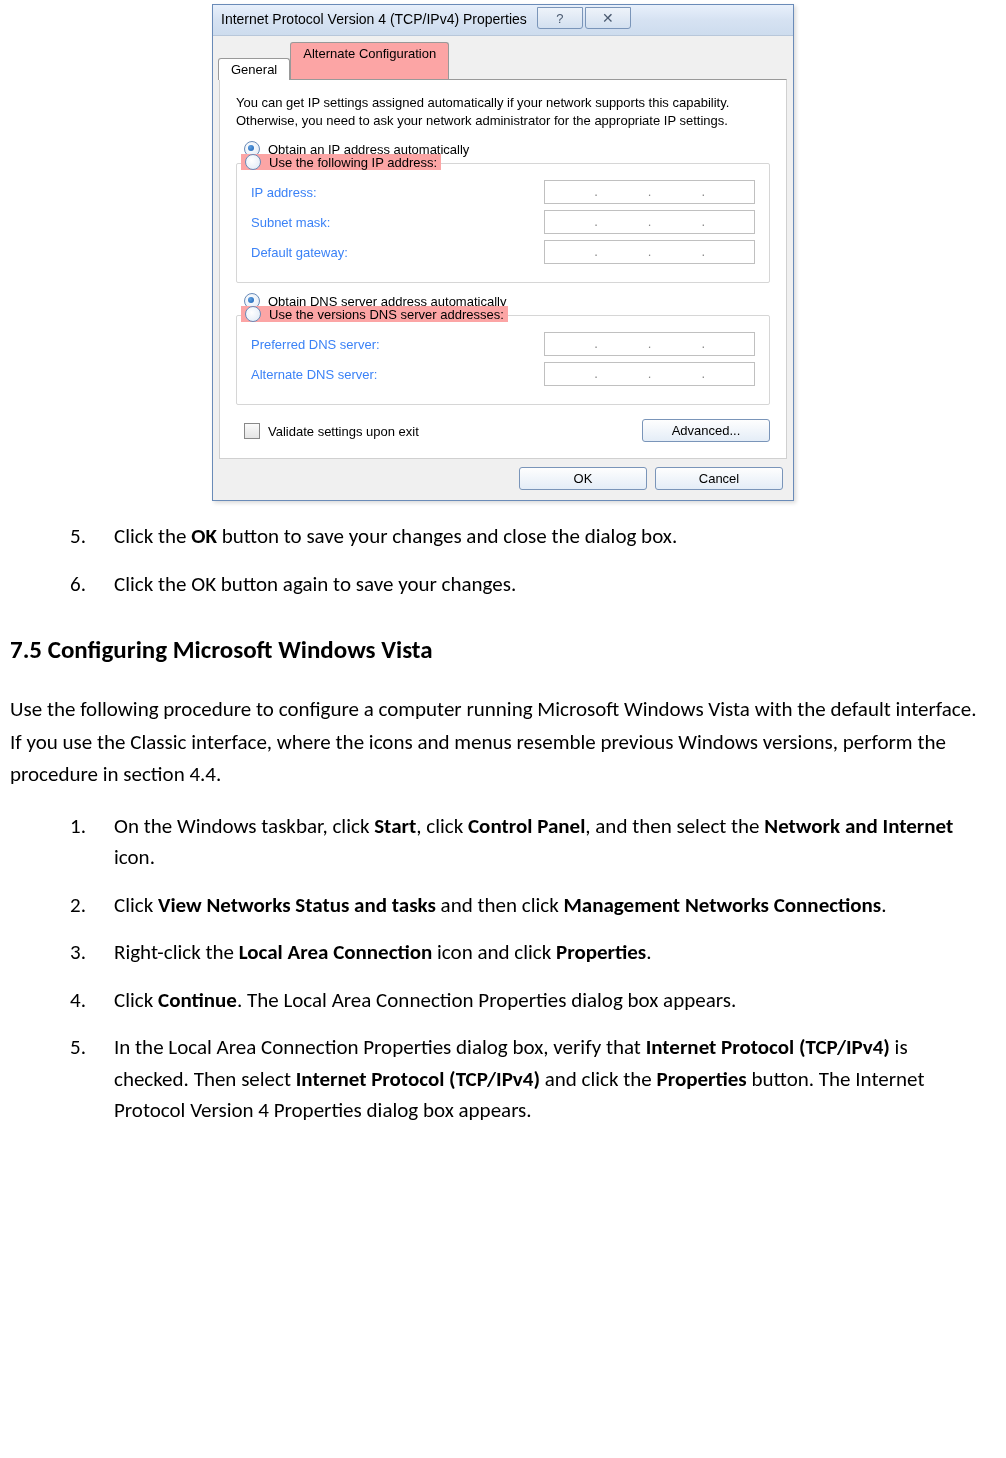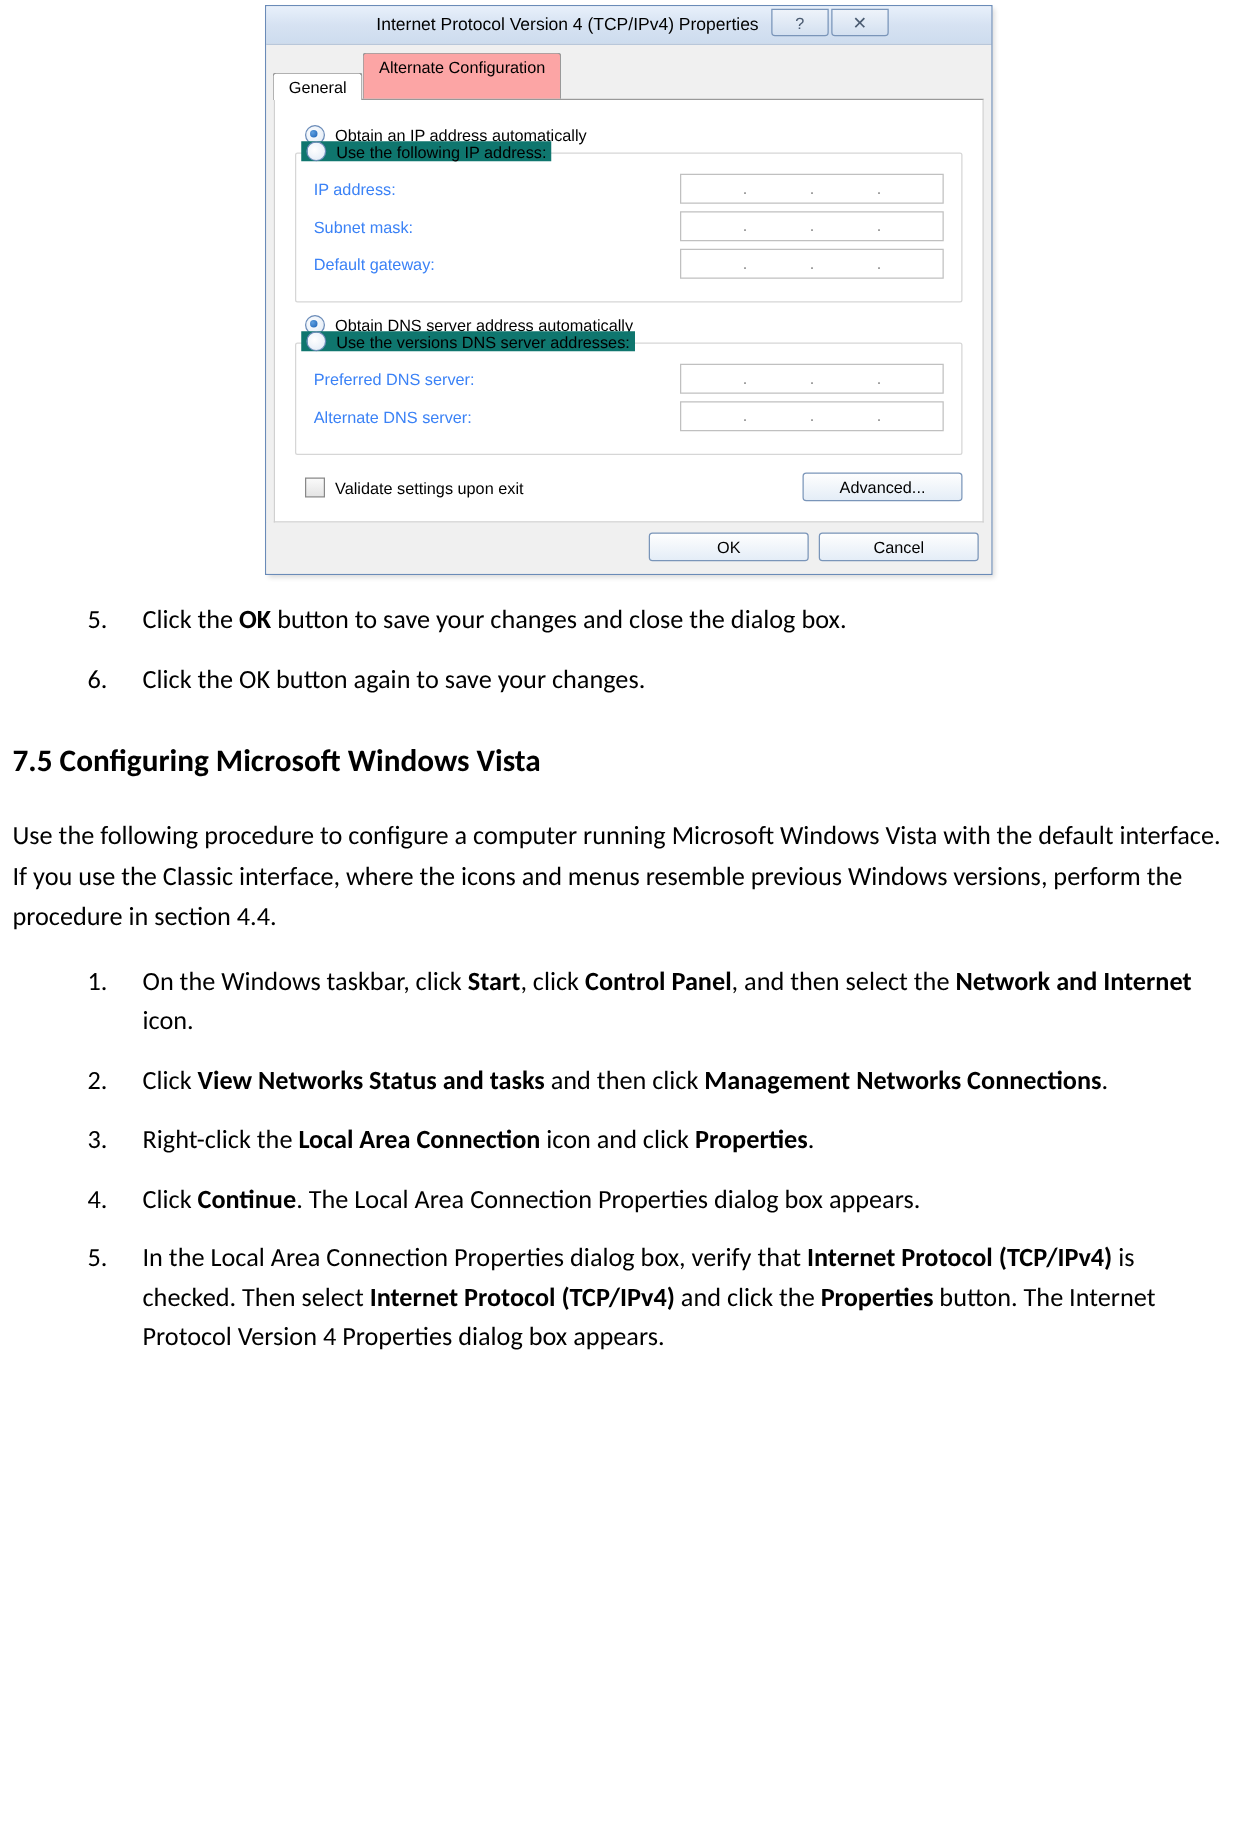--- a/index.html
+++ b/index.html
@@ -20,21 +20,21 @@
     padding-bottom: 20px;
   }
   .dialog {
     width: 580px;
     background: #f0f0f0;
     border: 1px solid #6a8bb8;
     box-shadow: 2px 2px 4px rgba(0,0,0,0.15);
   }
   .titlebar {
     display: flex;
-    justify-content: center;
+    justify-content: flex-start;
     align-items: stretch;
     background: linear-gradient(to bottom, #e8f0fb 0%, #d6e2f2 50%, #cddcee 100%);
     border-bottom: 1px solid #b8c7da;
     height: 30px;
   }
   .titlebar-text {
     font-size: 14px;
     color: #000;
     padding: 6px 8px 4px 8px;
     overflow: hidden;
@@ -126,21 +126,21 @@
     border: 1px solid #d6d6d6;
     border-radius: 2px;
     padding: 10px 14px 12px 14px;
     margin: 4px 0 10px 0;
     position: relative;
   }
   .fieldset-legend {
     position: absolute;
     top: -10px;
     left: 4px;
-    background: #0f766e;
+    background: #fca5a5;
     padding: 0 4px;
     font-size: 13px;
     display: flex;
     align-items: center;
     gap: 8px;
   }
   .field-row {
     display: flex;
     align-items: center;
     justify-content: space-between;
@@ -261,20 +261,21 @@
         </div>
       </div>
 
       <div style="padding:6px 6px 0 6px; background:#f0f0f0;">
         <div class="tabs">
           <div class="tab active">General</div>
           <div class="tab">Alternate Configuration</div>
         </div>
 
         <div class="tab-area">
+          <div class="desc">You can get IP settings assigned automatically if your network supports this capability. Otherwise, you need to ask your network administrator for the appropriate IP settings.</div>
 
           <div class="radio-row">
             <div class="radio checked"></div>
             <span>Obtain an IP address automatically</span>
           </div>
 
           <div class="fieldset">
             <div class="fieldset-legend">
               <div class="radio"></div>
               <span>Use the following IP address:</span>

